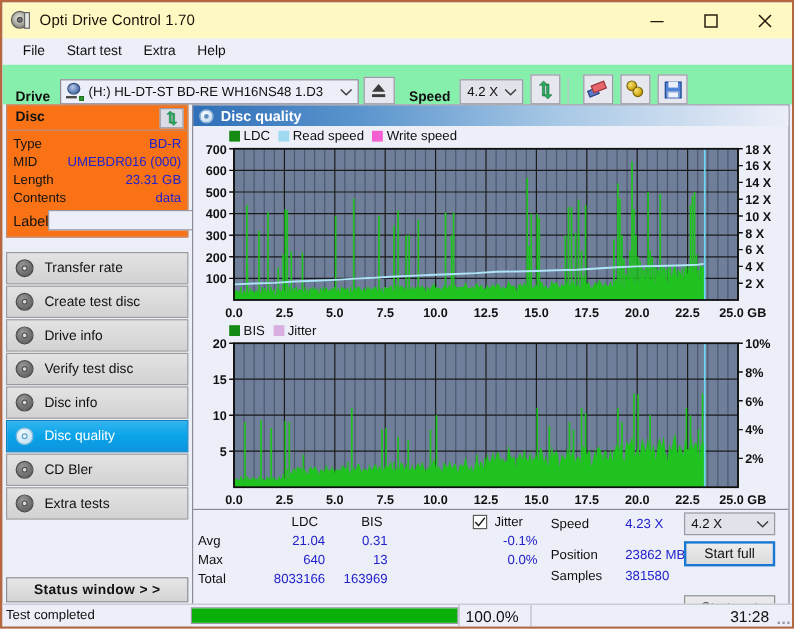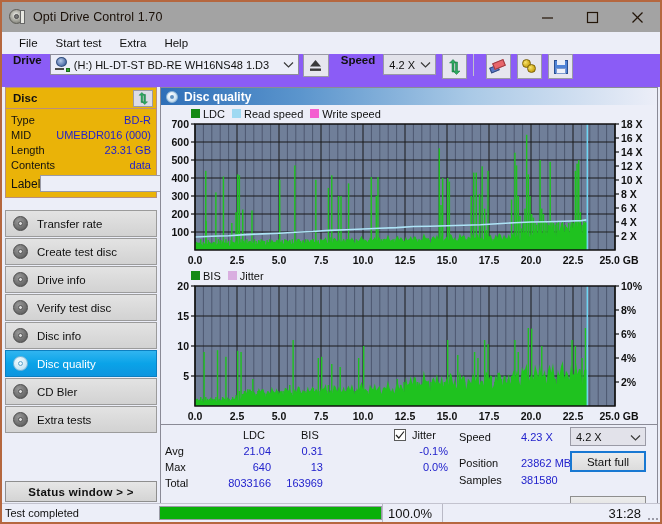--- a/index.html
+++ b/index.html
@@ -14,21 +14,21 @@
   #app {
     position: relative;
     width: 662px; height: 524px;
     background: #eceef8;
     border: 2px solid #b5673f;
     overflow: hidden;
   }
   
   .titlebar {
     height: 30px;
-    background: #a3a3a3;
+    background: #fef9c3;
     display: flex; align-items: center;
     position: relative;
   }
   .title-icon {
     width: 18px; height: 18px;
     margin-left: 7px; margin-right: 6px;
     position: relative;
     flex: 0 0 auto;
   }
   .title-icon .disc {
@@ -66,22 +66,22 @@
     background: #eceef8;
     display: flex; align-items: center;
     padding-left: 8px;
     font-size: 11.5px; color: #101010;
     border-bottom: 1px solid #eceef8;
   }
   .menubar > div { padding: 2px 9px; }
   
   .toolbar {
     height: 33px;
-    background: #8b5cf6;
-    display: flex; align-items: flex-start;
+    background: #86efac;
+    display: flex; align-items: flex-end;
     padding: 0 5px;
     position: relative;
   }
   .tb-label { font-weight: bold; font-size: 11.5px; color: #111; margin: 0 8px 0 6px; }
   .drive-combo {
     flex: 0 0 auto;
     width: 249px; height: 21px;
     background: #eceef8;
     border: 1px solid #8d8d9a;
     display: flex; align-items: center;
@@ -158,21 +158,21 @@
     display: flex;
   }
   
   .sidebar {
     width: 158px; flex: 0 0 158px;
     display: flex; flex-direction: column;
     padding: 0 0 0 3px;
   }
   .disc-panel {
     border: 1px solid #b98f7c;
-    background: #eab308;
+    background: #f97316;
     margin: 0 3px 5px 0;
     padding: 0;
   }
   .disc-head {
     height: 21px; display: flex; align-items: center;
     padding: 0 3px 0 7px; border-bottom: 1px solid #b98f7c;
   }
   .disc-head .t { font-weight: bold; font-size: 11.5px; color: #111; flex: 1; }
   .disc-head .btn {
     width: 20px; height: 17px; background: #dcdce6; border: 1px solid #9a9aa6;

